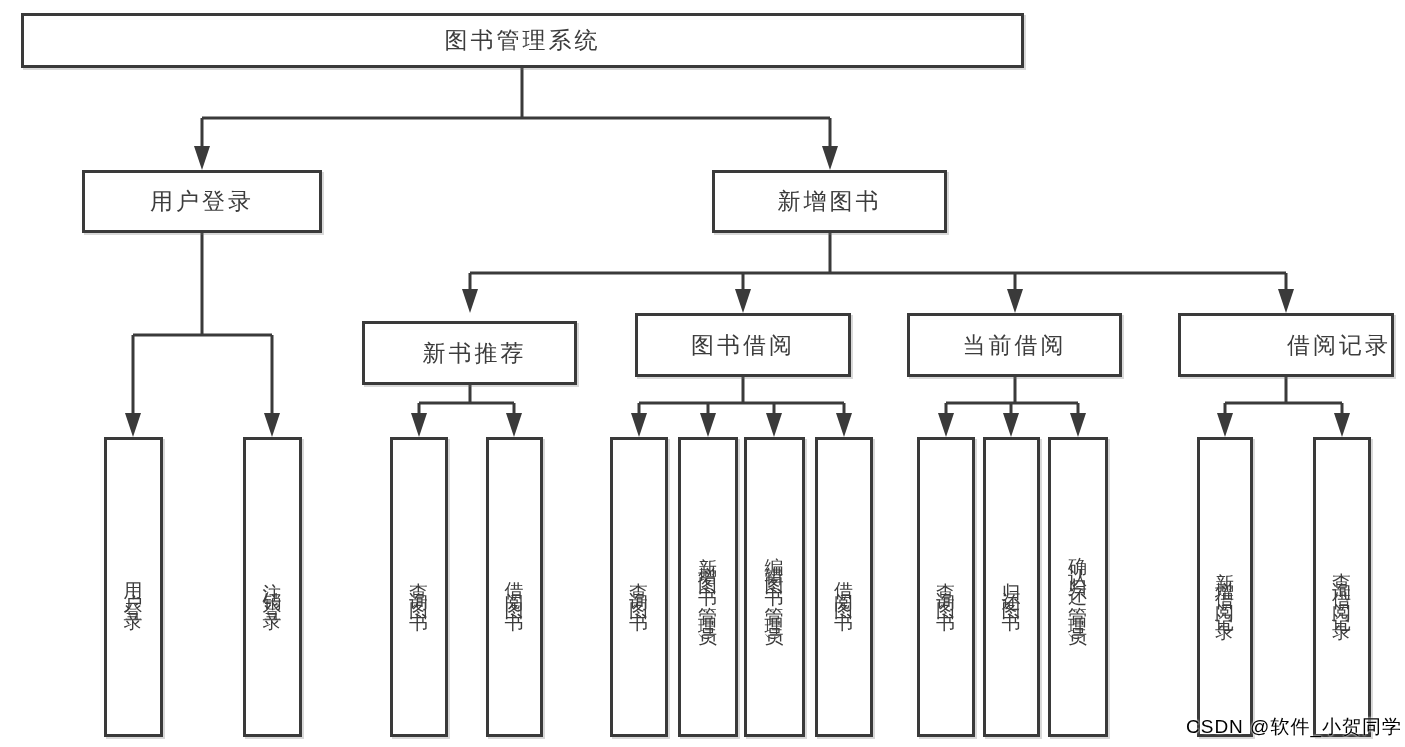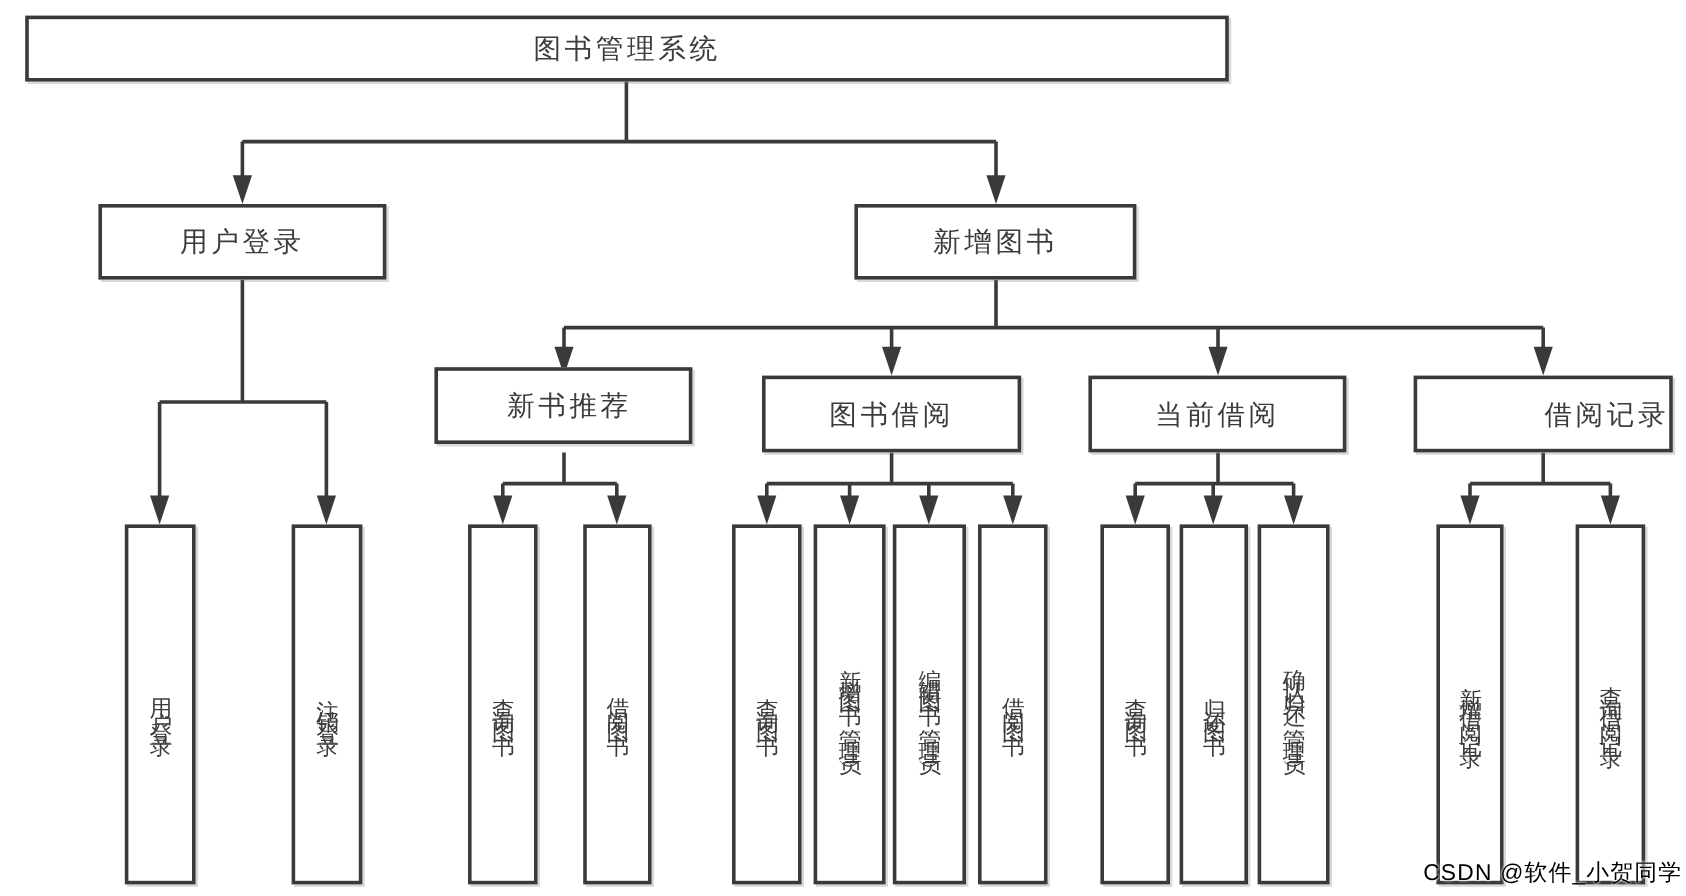--- a/index.html
+++ b/index.html
@@ -30,21 +30,21 @@
     writing-mode:vertical-rl;
     text-orientation:mixed;
     letter-spacing:10px;
     line-height:1;
     white-space:nowrap;
   }
   
   #n-root{left:21px;top:13px;width:1003px;height:55px;}
   #n-user-login{left:82px;top:170px;width:240px;height:63px;}
   #n-book-mgmt{left:712px;top:170px;width:235px;height:63px;}
-  #n-new-book-rec{left:362px;top:306px;width:215px;height:64px;padding-left:10px;}
+  #n-new-book-rec{left:362px;top:321px;width:215px;height:64px;padding-left:10px;}
   #n-book-borrow{left:635px;top:313px;width:216px;height:64px;}
   #n-current-borrow{left:907px;top:313px;width:215px;height:64px;}
   #n-borrow-records{left:1178px;top:313px;width:216px;height:64px;justify-content:flex-end;}
   #n-leaf-user-login{left:104px;width:59px;}
   #n-leaf-logout{left:243px;width:59px;}
   #n-leaf-nbr-query{left:390px;width:58px;}
   #n-leaf-nbr-borrow{left:486px;width:57px;}
   #n-leaf-bb-query{left:610px;width:58px;}
   #n-leaf-bb-add{left:678px;width:60px;}
   #n-leaf-bb-edit{left:744px;width:61px;}

